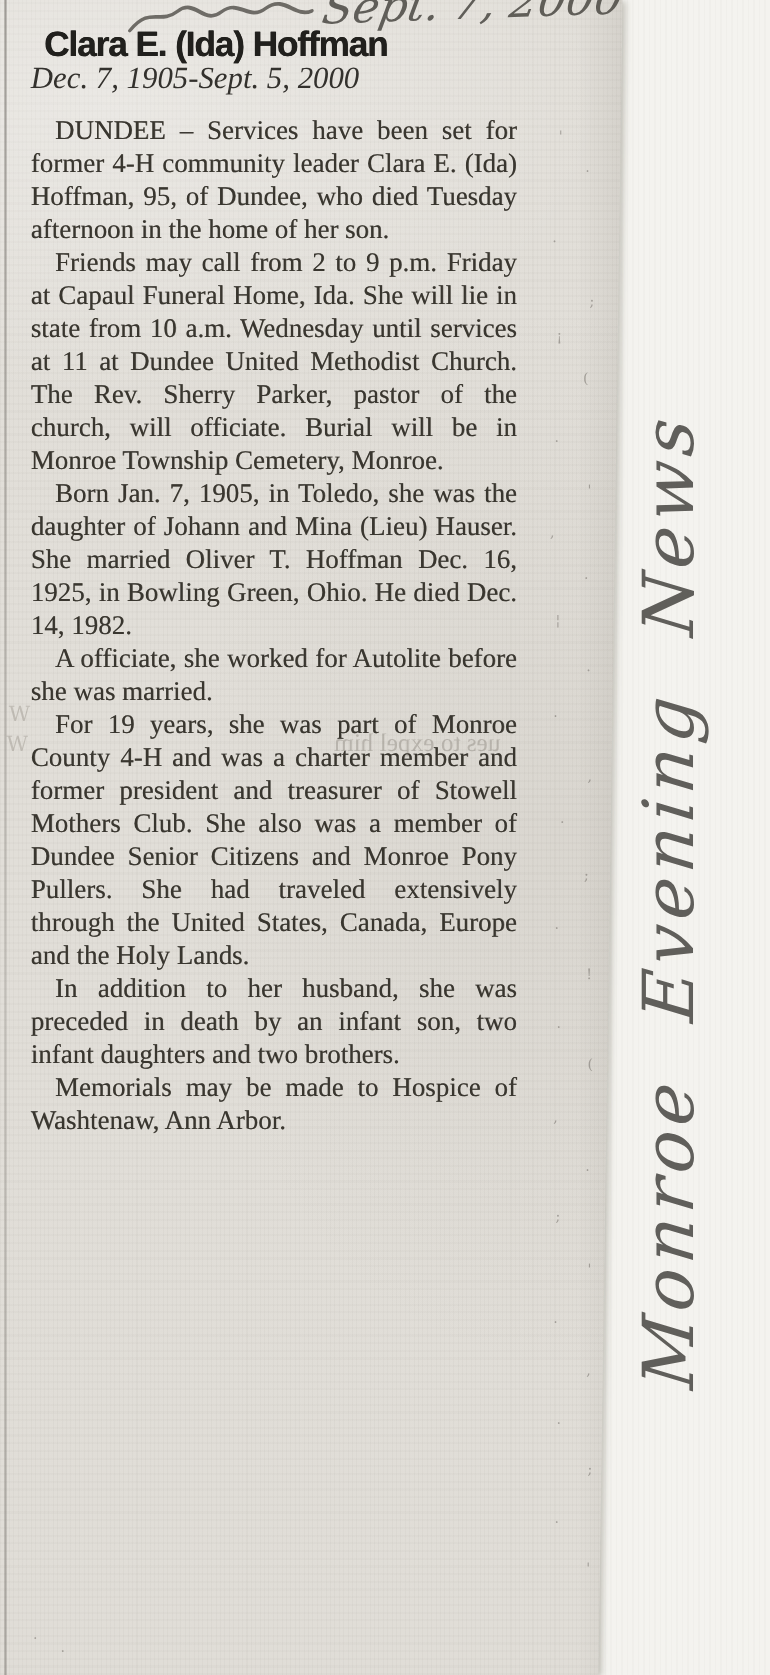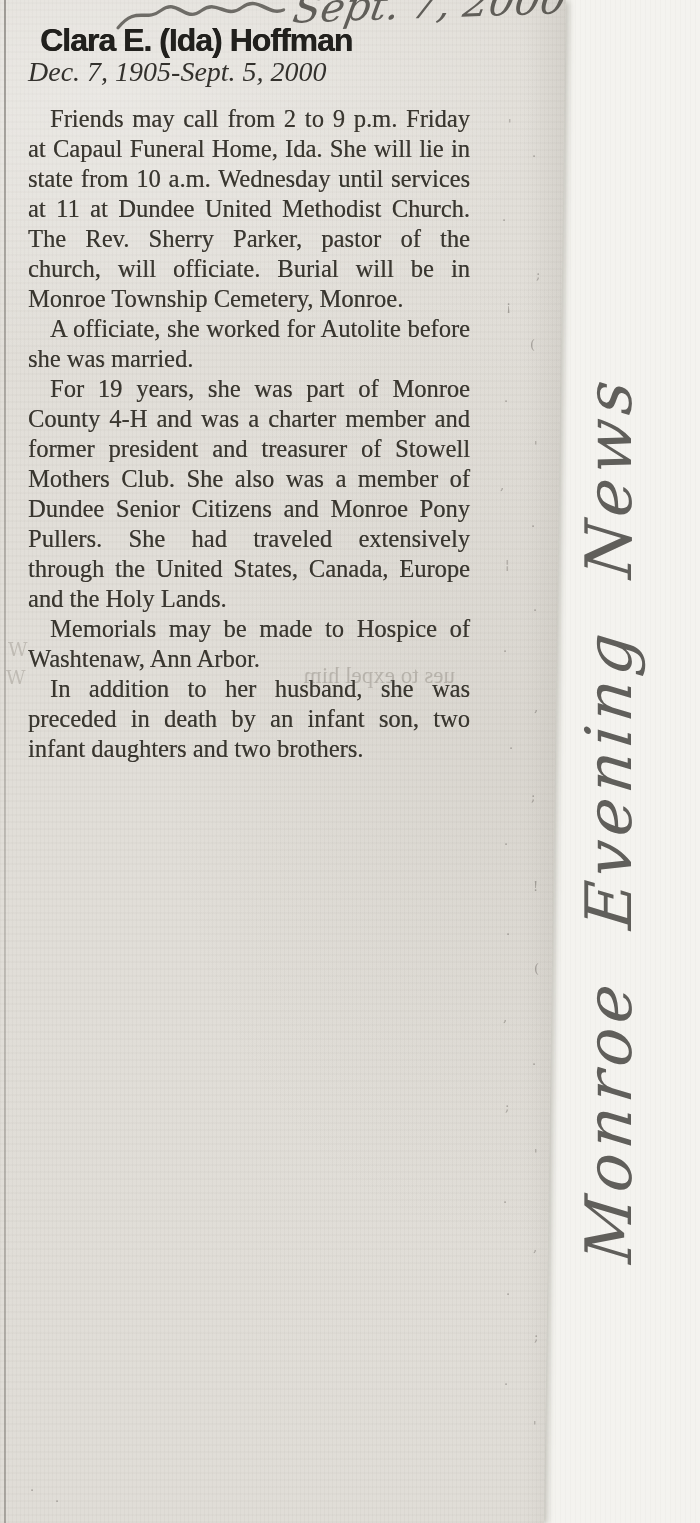--- a/index.html
+++ b/index.html
@@ -127,25 +127,27 @@
           <path d="M4 26 C 18 4, 30 22, 44 10 S 70 24, 84 12 S 110 22, 124 10 S 152 20, 166 14" fill="none" stroke="#55534e" stroke-width="3.4" stroke-linecap="round" opacity="0.9"></path>
         </svg>
         <span>Sept. 7, 2000</span>
       </div>
 
       <h1 class="headline">Clara E. (Ida) Hoffman</h1>
 
       <div class="dates">Dec. 7, 1905-Sept. 5, 2000</div>
 
       <div class="obit-body">
+          <p>DUNDEE – Services have been set for former 4-H community leader Clara E. (Ida) Hoffman, 95, of Dundee, who died Tuesday afternoon in the home of her son.</p>
           <p>Friends may call from 2 to 9 p.m. Friday at Capaul Funeral Home, Ida. She will lie in state from 10 a.m. Wednesday until services at 11 at Dundee United Methodist Church. The Rev. Sherry Parker, pastor of the church, will officiate. Burial will be in Monroe Township Cemetery, Monroe.</p>
+          <p>Born Jan. 7, 1905, in Toledo, she was the daughter of Johann and Mina (Lieu) Hauser. She married Oliver T. Hoffman Dec. 16, 1925, in Bowling Green, Ohio. He died Dec. 14, 1982.</p>
           <p>A officiate, she worked for Autolite before she was married.</p>
           <p>For 19 years, she was part of Monroe County 4-H and was a charter member and former president and treasurer of Stowell Mothers Club. She also was a member of Dundee Senior Citizens and Monroe Pony Pullers. She had traveled extensively through the United States, Canada, Europe and the Holy Lands.</p>
+          <p>In addition to her husband, she was preceded in death by an infant son, two infant daughters and two brothers.</p>
           <p>Memorials may be made to Hospice of Washtenaw, Ann Arbor.</p>
-          <p>In addition to her husband, she was preceded in death by an infant son, two infant daughters and two brothers.</p>
         </div>
 
       <div class="bleed">ues to expel him</div>
 
       <div id="specks">
           <span class="speck" style="left: 508px; top: 118px;">'</span>
           <span class="speck" style="left: 532px; top: 150px;">·</span>
           <span class="speck" style="left: 502px; top: 210px;">.</span>
           <span class="speck" style="left: 536px; top: 268px;">;</span>
           <span class="speck" style="left: 506px; top: 300px;">¡</span>

